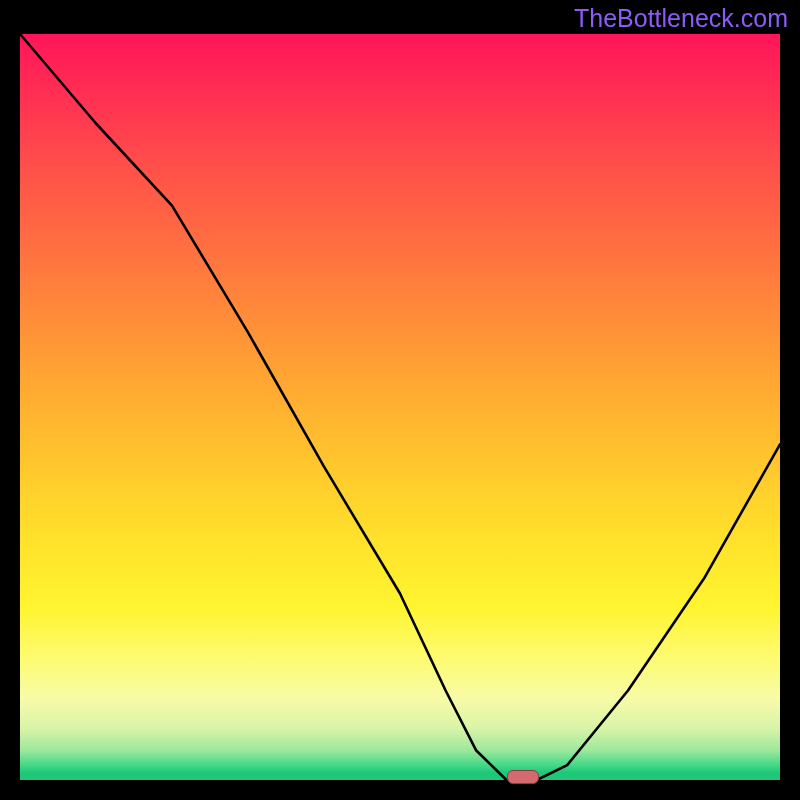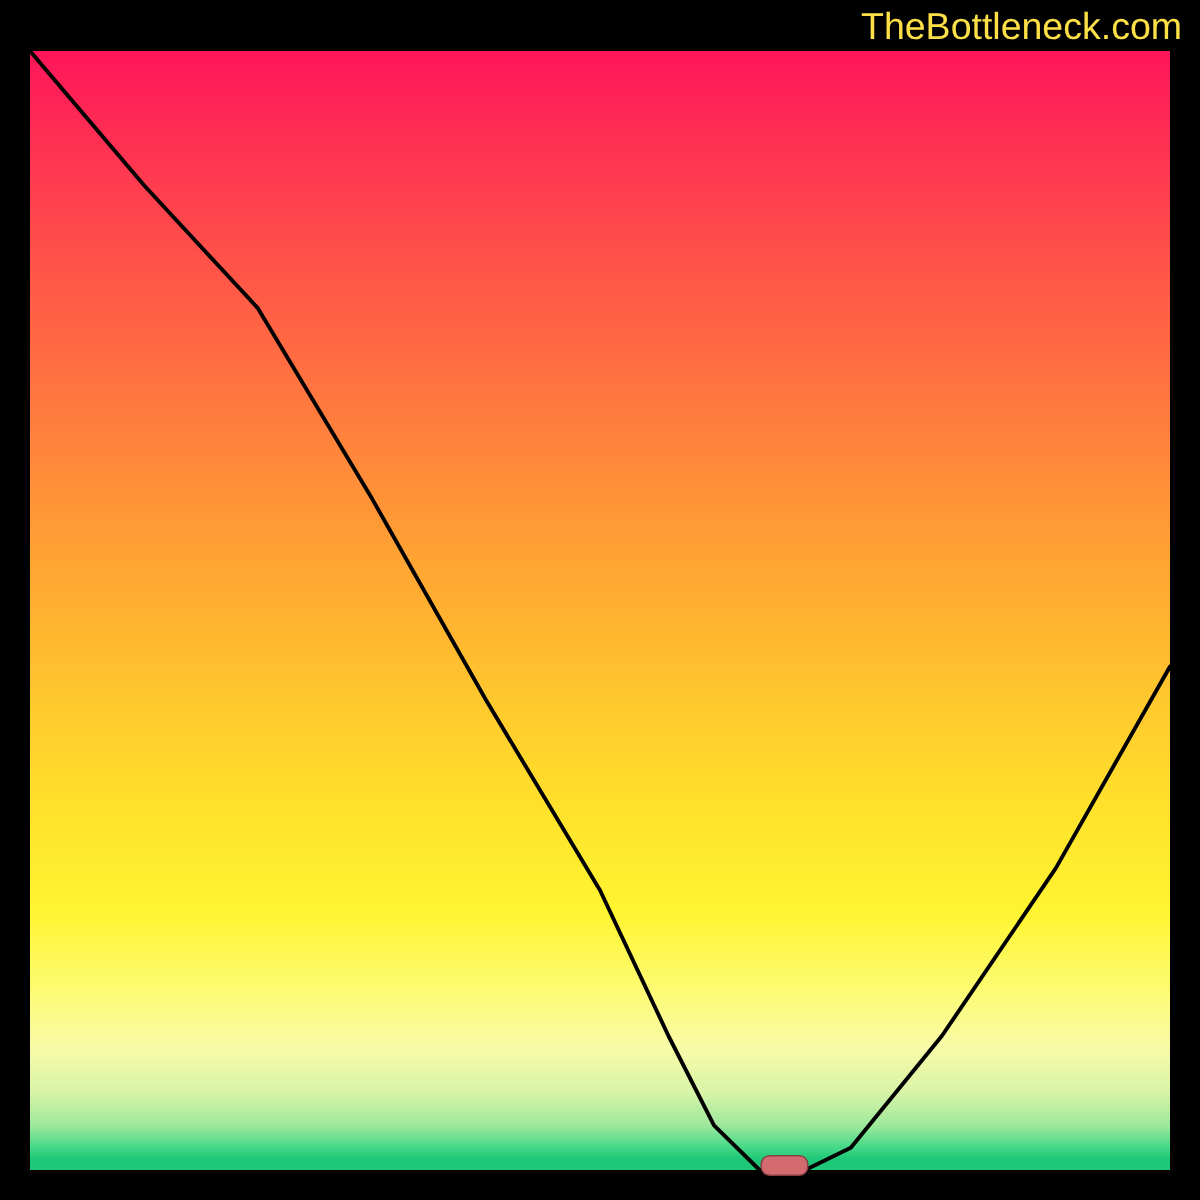--- a/index.html
+++ b/index.html
@@ -14,21 +14,21 @@
   .frame {
     position: relative;
     width: 800px;
     height: 800px;
     background: #000;
   }
   .watermark {
     position: absolute;
     top: 4px;
     right: 12px;
-    color: #fde047;
+    color: #8b5cf6;
     font-size: 25px;
     font-weight: 400;
     letter-spacing: 0px;
     user-select: none;
   }
   .plot-area {
     position: absolute;
     left: 20px;
     top: 34px;
     width: 760px;

